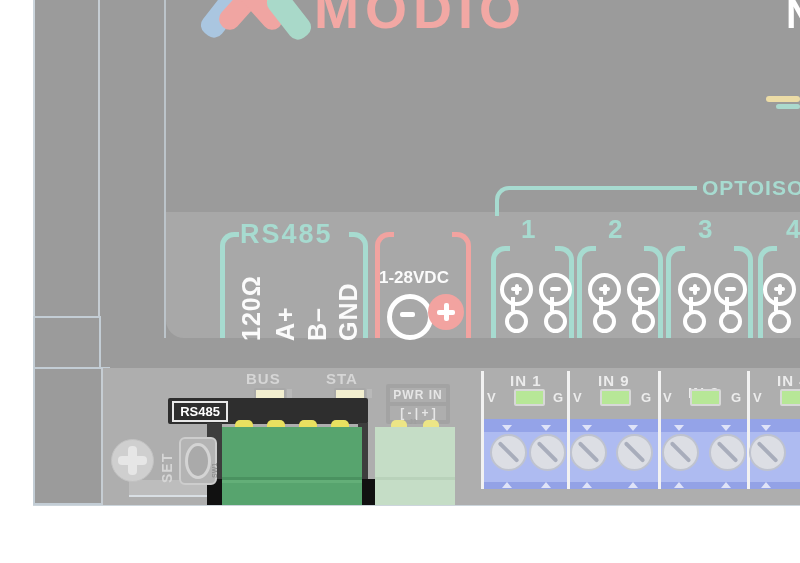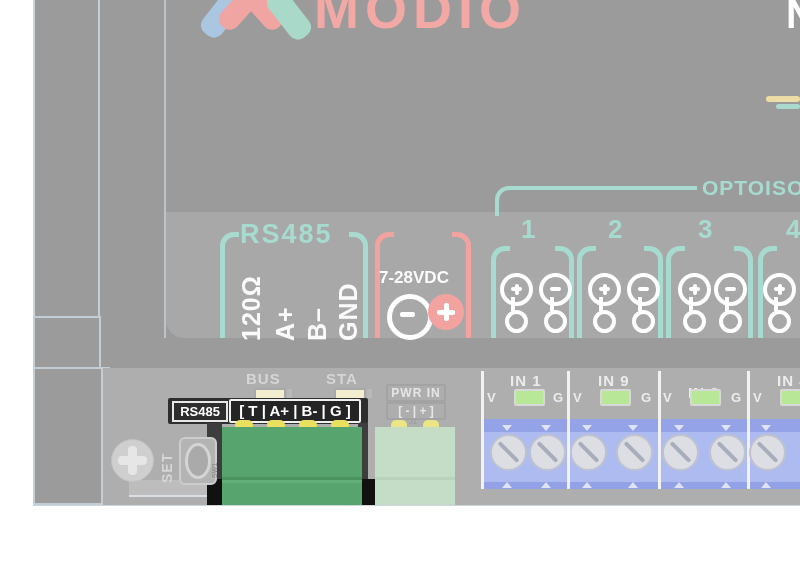--- a/index.html
+++ b/index.html
@@ -56,21 +56,21 @@
      color:#fff;font-size:13px;font-weight:800;text-align:center;line-height:17px;}
   #rs485-pins{position:absolute;left:229px;top:399px;width:128px;height:20px;border:2px solid #f0f0f0;background:#242424;border-radius:2px;
      color:#fff;font-size:15px;font-weight:800;text-align:center;line-height:20px;}
   .darkcol{position:absolute;top:423px;background:#3d3d3d;}
   .foot{position:absolute;top:479px;width:16px;height:26px;background:#111;}
   #green-block{position:absolute;left:222px;top:427px;width:140px;height:78px;background:#57a46e;}
   #green-seam{position:absolute;left:0;top:50px;width:100%;height:3px;background:#4a9260;}
   #green-seam2{position:absolute;left:0;top:53px;width:100%;height:3px;background:#63af78;}
   .bump{position:absolute;top:420px;width:18px;height:11px;background:#e9e060;border-radius:5px 5px 0 0;}
   .bump-f{position:absolute;top:420px;width:16px;height:10px;background:#ece586;border-radius:5px 5px 0 0;}
-  .wbox{position:absolute;border:2px solid #a3a3a3;color:#e6e6e6;font-weight:800;text-align:center;border-radius:2px;}
+  .wbox{position:absolute;border:4px solid #a3a3a3;color:#e6e6e6;font-weight:800;text-align:center;border-radius:2px;}
   #pwrin-block{position:absolute;left:375px;top:427px;width:80px;height:78px;background:#c5ddc6;}
   #pwrin-seam{position:absolute;left:0;top:50px;width:100%;height:3px;background:#b9d2ba;}
   .sep{position:absolute;top:371px;width:3px;height:118px;background:#f2f2f2;}
   .inled{position:absolute;top:389px;width:27px;height:13px;border:2px solid #d8d8d8;background:#b7e797;border-radius:2px;}
   .blue{position:absolute;top:419px;height:70px;background:#aebbf1;}
   .blue .top{position:absolute;left:0;top:0;width:100%;height:13px;background:#94a3e8;}
   .blue .bot{position:absolute;left:0;bottom:0;width:100%;height:7px;background:#93a2e6;}
   .screw{position:absolute;width:33px;height:33px;border-radius:50%;background:#dcdee4;border:2px solid #bfc3cf;}
   .slot{position:absolute;left:3px;top:14px;width:27px;height:4px;background:#a8adbb;border-radius:2px;transform:rotate(45deg);}
   .notch-d{position:absolute;width:0;height:0;border-left:5px solid transparent;border-right:5px solid transparent;border-top:6px solid #dfe3f8;}
@@ -110,21 +110,21 @@
   <div class="brk brk-l bteal" style="left:220px;"></div>
   <div class="brk brk-r bteal" style="left:349px;"></div>
   <div class="t teal" style="left:240px;top:219px;font-size:27px;letter-spacing:2px;">RS485</div>
   <div class="vlabel" style="left:237px;top:341px;">120Ω</div>
   <div class="vlabel" style="left:271px;top:341px;">A+</div>
   <div class="vlabel" style="left:303px;top:341px;">B–</div>
   <div class="vlabel" style="left:334px;top:341px;">GND</div>
 
   <div class="brk brk-l bsalmon" style="left:375px;"></div>
   <div class="brk brk-r bsalmon" style="left:452px;"></div>
-  <div class="t wh" style="left:379px;top:268px;font-size:17px;">7-28VDC</div>
+  <div class="t wh" style="left:379px;top:268px;font-size:17px;">1-28VDC</div>
   <div class="pwr-circle" style="left:387px;top:294px;border:5px solid #fff;">
     <div class="bar" style="left:8px;top:13px;width:15px;height:5px;"></div>
   </div>
   <div class="pwr-circle" style="left:428px;top:294px;background:#f2a3a0;">
     <div class="bar" style="left:9px;top:16px;width:18px;height:5px;"></div>
     <div class="bar" style="left:16px;top:9px;width:5px;height:18px;"></div>
   </div>
 
   <div class="gbrk brk-l bteal" style="left:491px;"></div>
   <div class="gbrk brk-r bteal" style="left:555px;"></div>
@@ -190,21 +190,20 @@
   <div class="led" style="left:334px;top:388px;"></div>
   <div class="pinmark" style="left:287px;top:389px;"></div>
   <div class="pinmark" style="left:367px;top:389px;"></div>
 
   <div id="black-strip"></div>
   <div class="darkcol" style="left:207px;width:15px;height:58px;"></div>
   <div class="darkcol" style="left:358px;width:10px;height:58px;"></div>
   <div class="foot" style="left:207px;"></div>
   <div class="foot" style="left:361px;"></div>
   <div id="rs485-tag">RS485</div>
-  <div id="rs485-pins">[ T | A+ | B- | G ]</div>
   <div class="bump" style="left:235px;"></div>
   <div class="bump" style="left:267px;"></div>
   <div class="bump" style="left:299px;"></div>
   <div class="bump" style="left:331px;"></div>
 
   <div id="green-block">
     <div id="green-seam"></div>
     <div id="green-seam2"></div>
   </div>
 

